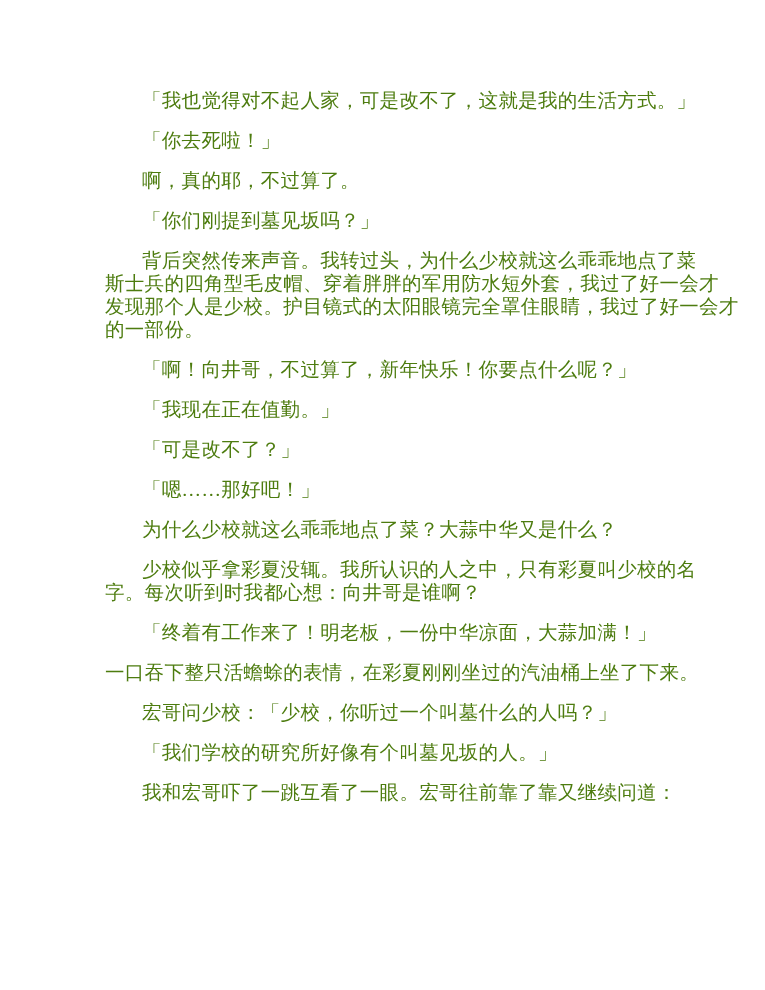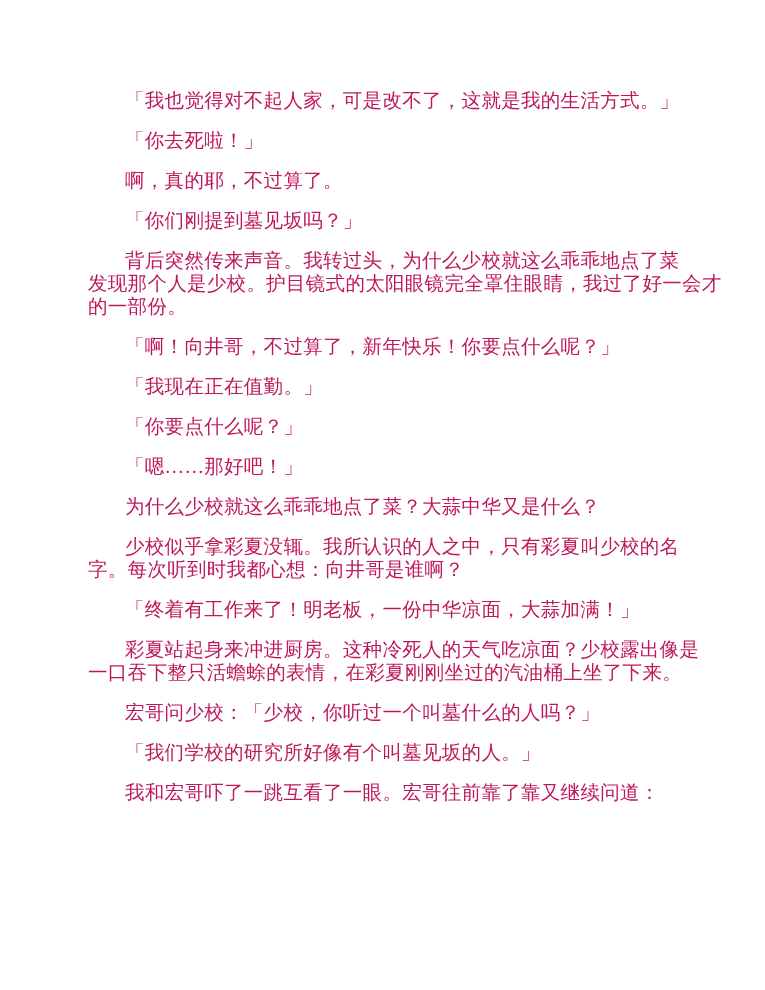--- a/index.html
+++ b/index.html
@@ -32,62 +32,62 @@
     white-space: pre;
   }
   .line.first {
     padding-left: 37px;
   }
 </style>
 </head>
 <body>
 
 <div class="page">
-  <div class="text-block" style="color: #be185d;">
+  <div class="text-block" style="color: #4d7c0f; margin-left: 17px;">
       <div class="para">
         <div class="line first">「我也觉得对不起人家，可是改不了，这就是我的生活方式。」</div>
       </div>
       <div class="para">
         <div class="line first">「你去死啦！」</div>
       </div>
       <div class="para">
         <div class="line first">啊，真的耶，不过算了。</div>
       </div>
       <div class="para">
         <div class="line first">「你们刚提到墓见坂吗？」</div>
       </div>
       <div class="para">
         <div class="line first">背后突然传来声音。我转过头，为什么少校就这么乖乖地点了菜</div>
+        <div class="line">斯士兵的四角型毛皮帽、穿着胖胖的军用防水短外套，我过了好一会才</div>
         <div class="line">发现那个人是少校。护目镜式的太阳眼镜完全罩住眼睛，我过了好一会才</div>
         <div class="line">的一部份。</div>
       </div>
       <div class="para">
         <div class="line first">「啊！向井哥，不过算了，新年快乐！你要点什么呢？」</div>
       </div>
       <div class="para">
         <div class="line first">「我现在正在值勤。」</div>
       </div>
       <div class="para">
-        <div class="line first">「你要点什么呢？」</div>
+        <div class="line first">「可是改不了？」</div>
       </div>
       <div class="para">
         <div class="line first">「嗯……那好吧！」</div>
       </div>
       <div class="para">
         <div class="line first">为什么少校就这么乖乖地点了菜？大蒜中华又是什么？</div>
       </div>
       <div class="para">
         <div class="line first">少校似乎拿彩夏没辄。我所认识的人之中，只有彩夏叫少校的名</div>
         <div class="line">字。每次听到时我都心想：向井哥是谁啊？</div>
       </div>
       <div class="para">
         <div class="line first">「终着有工作来了！明老板，一份中华凉面，大蒜加满！」</div>
       </div>
       <div class="para">
-        <div class="line first">彩夏站起身来冲进厨房。这种冷死人的天气吃凉面？少校露出像是</div>
         <div class="line">一口吞下整只活蟾蜍的表情，在彩夏刚刚坐过的汽油桶上坐了下来。</div>
       </div>
       <div class="para">
         <div class="line first">宏哥问少校：「少校，你听过一个叫墓什么的人吗？」</div>
       </div>
       <div class="para">
         <div class="line first">「我们学校的研究所好像有个叫墓见坂的人。」</div>
       </div>
       <div class="para">
         <div class="line first">我和宏哥吓了一跳互看了一眼。宏哥往前靠了靠又继续问道：</div>

